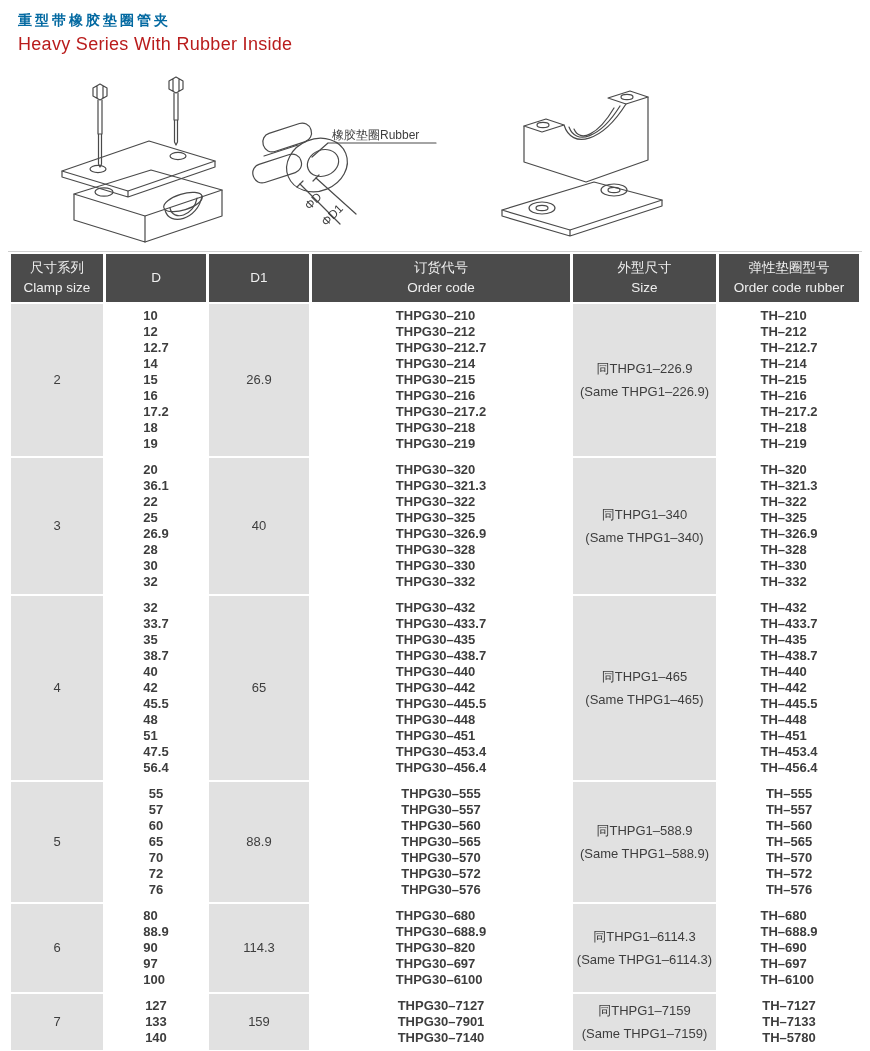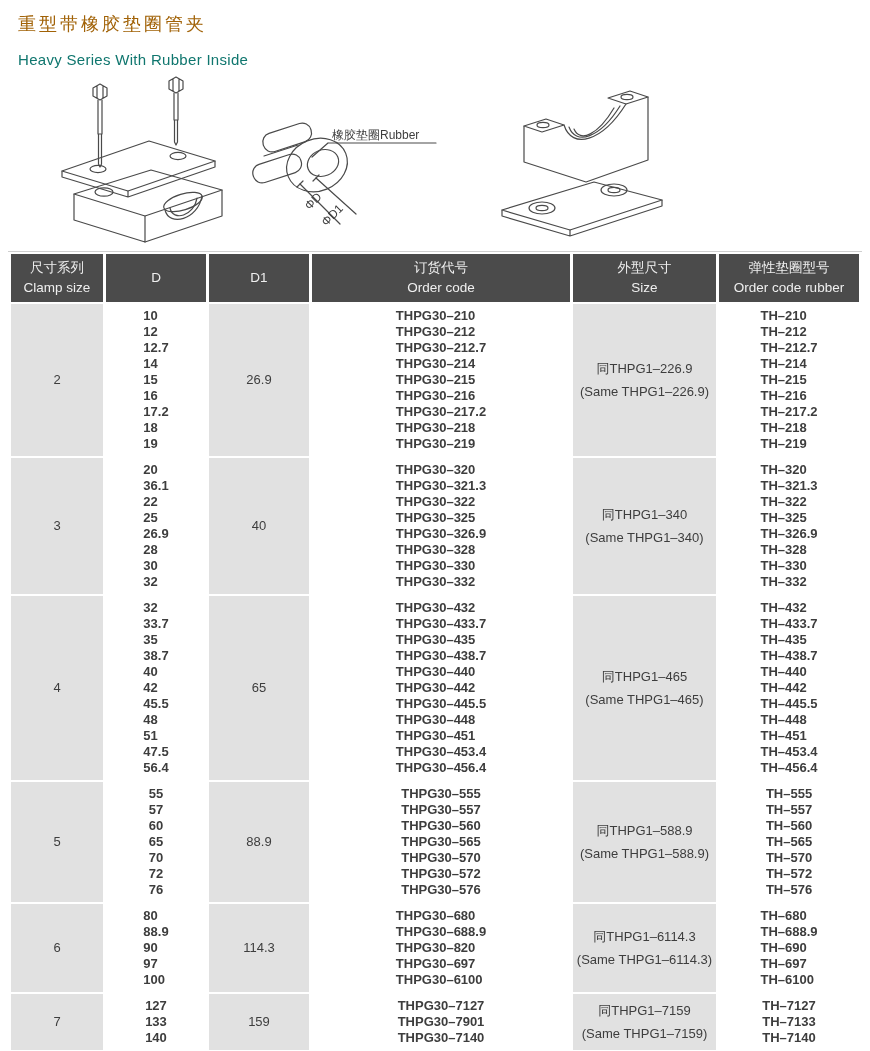--- a/index.html
+++ b/index.html
@@ -3,22 +3,22 @@
 <meta charset="utf-8">
 <style>
   html,body{margin:0;padding:0;}
   body{
     width:870px;height:1051px;position:relative;overflow:hidden;
     background:#ffffff;color:#3d3d3d;
     font-family:"Liberation Sans","DejaVu Sans",sans-serif;
   }
   
   .titles{position:absolute;left:18px;top:12px;}
-  .title-cn{font-size:18px;font-weight:400;letter-spacing:3px;color:#a16207;}
-  .title-en{font-size:15px;color:#0f766e;margin-top:15px;letter-spacing:.3px;}
+  .title-cn{font-size:14px;font-weight:700;letter-spacing:3px;color:#0369a1;}
+  .title-en{font-size:18px;color:#b91c1c;margin-top:4px;letter-spacing:.3px;}
   
   .drawings{position:absolute;left:0;top:74px;width:870px;height:176px;padding-left:36px;}
   .drawings svg{position:absolute;overflow:visible;}
   .d1{left:52px;top:2px;}
   .d2{left:240px;top:38px;}
   .d3{left:490px;top:8px;}
   .sk{fill:none;stroke:#4a4a4a;stroke-width:1.2;stroke-linejoin:round;stroke-linecap:round;}
   .skt{fill:#3d3d3d;stroke:none;font-size:12px;font-family:"Liberation Sans","DejaVu Sans",sans-serif;}
   
   .table-wrap{
@@ -199,17 +199,17 @@
         </tr>
         <tr>
           <td class="gray">7</td>
           <td class="white"><div class="lines"><div class="line">127</div><div class="line">133</div><div class="line">140</div></div></td>
           <td class="gray">159</td>
           <td class="white"><div class="lines"><div class="line">THPG30–7127</div><div class="line">THPG30–7901</div><div class="line">THPG30–7140</div></div></td>
           <td class="gray">
             <div class="size-cn">同THPG1–7159</div>
             <div class="size-en">(Same THPG1–7159)</div>
           </td>
-          <td class="white"><div class="lines"><div class="line">TH–7127</div><div class="line">TH–7133</div><div class="line">TH–7140</div></div></td>
+          <td class="white"><div class="lines"><div class="line">TH–7127</div><div class="line">TH–7133</div><div class="line">TH–5780</div></div></td>
         </tr>
       </tbody>
   </table>
 </div>
 
 </body></html>

